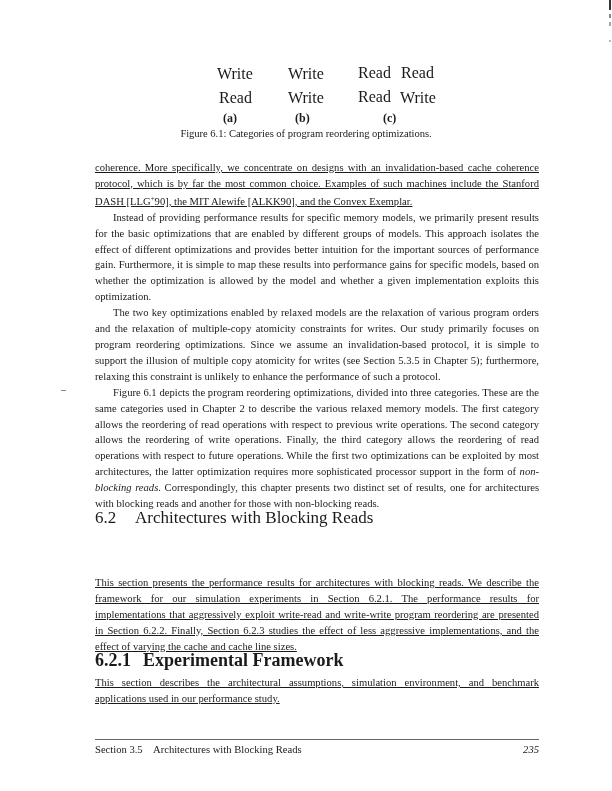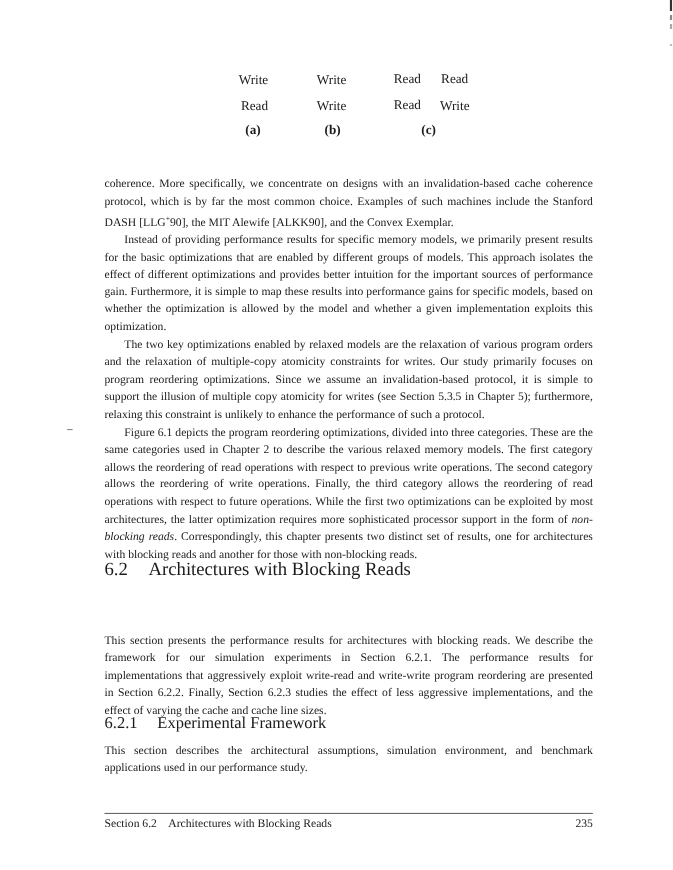--- a/index.html
+++ b/index.html
@@ -9,54 +9,54 @@
     color: #1a1a1a;
   }
   .scan-mark {
     position: absolute; left: 609px; top: 0; width: 2px; height: 46px;
     background: linear-gradient(#333 0 10px, transparent 10px 14px, #888 14px 18px, transparent 18px 22px, #aaa 22px 26px, transparent 26px 40px, #bbb 40px 42px, transparent 42px);
   }
   .margin-mark {
     position: absolute; left: 61px; top: 390px; width: 5px; height: 1px; background: #888;
   }
   .figure { position: absolute; left: 0; top: 0; width: 612px; height: 160px; }
-  .op { position: absolute; font-size: 12px; }
+  .op { position: absolute; font-size: 16px; }
   .sub { position: absolute; font-size: 12px; font-weight: bold; }
   .caption {
     position: absolute; left: 0; width: 612px; top: 128px; text-align: center;
     font-size: 10.6px; letter-spacing: -0.05px;
   }
   .body-text {
     position: absolute; left: 95px; width: 444px;
     font-size: 10.6px; line-height: 15.9px; text-align: justify;
     text-align-last: left;
   }
   .body-text p { margin: 0; }
   .body-text p.indent { text-indent: 18px; }
-  .body-text p.noindent { text-indent: 0; }
+  .body-text p.noindent { text-indent: 0; text-decoration: underline; }
   .sup { font-size: 7px; vertical-align: 4px; }
   .h2 {
     position: absolute; left: 95px; top: 508px;
     font-size: 17px; font-weight: normal;
   }
   .h2 .num { display: inline-block; width: 40px; }
   .h3 {
     position: absolute; left: 95px; top: 650px;
-    font-size: 15px; font-weight: normal;
+    font-size: 18px; font-weight: bold;
   }
   .h3 .num { display: inline-block; width: 48px; }
   .footer-rule {
     position: absolute; left: 95px; top: 739px; width: 444px; height: 1px; background: #666;
   }
   .footer-left {
     position: absolute; left: 95px; top: 744px; font-size: 10.6px;
   }
   .footer-left .sec { display: inline-block; width: 58px; }
   .footer-right {
-    position: absolute; left: 500px; width: 39px; top: 744px; font-size: 10.6px; text-align: right;
+    position: absolute; left: 500px; width: 39px; top: 744px; font-size: 10.6px; text-align: right; font-style: italic;
   }
   em { font-style: italic; }
 </style>
 </head>
 <body>
 
 <div class="scan-mark"></div>
 <div class="margin-mark"></div>
 
 <div class="figure">
@@ -67,20 +67,21 @@
   <span class="op" style="left:288px; top:65px;">Write</span>
   <span class="op" style="left:288px; top:89px;">Write</span>
   <span class="sub" style="left:295px; top:111px;">(b)</span>
 
   <span class="op" style="left:358px; top:64px;">Read</span>
   <span class="op" style="left:358px; top:88px;">Read</span>
   <span class="op" style="left:401px; top:64px;">Read</span>
   <span class="op" style="left:400px; top:89px;">Write</span>
   <span class="sub" style="left:383px; top:111px;">(c)</span>
 
+  <div class="caption">Figure 6.1: Categories of program reordering optimizations.</div>
 </div>
 
 <div class="body-text" style="top:160px;">
   <p class="noindent"><span>coherence. More specifically, we concentrate on designs with an invalidation-based cache coherence protocol, which is by far the most common choice. Examples of such machines include the Stanford DASH [LLG</span><span class="sup">+</span><span>90], the MIT Alewife [ALKK90], and the Convex Exemplar.</span></p>
   <p class="indent">Instead of providing performance results for specific memory models, we primarily present results for the basic optimizations that are enabled by different groups of models. This approach isolates the effect of different optimizations and provides better intuition for the important sources of performance gain. Furthermore, it is simple to map these results into performance gains for specific models, based on whether the optimization is allowed by the model and whether a given implementation exploits this optimization.</p>
   <p class="indent">The two key optimizations enabled by relaxed models are the relaxation of various program orders and the relaxation of multiple-copy atomicity constraints for writes. Our study primarily focuses on program reordering optimizations. Since we assume an invalidation-based protocol, it is simple to support the illusion of multiple copy atomicity for writes (see Section 5.3.5 in Chapter 5); furthermore, relaxing this constraint is unlikely to enhance the performance of such a protocol.</p>
   <p class="indent"><span>Figure 6.1 depicts the program reordering optimizations, divided into three categories. These are the same categories used in Chapter 2 to describe the various relaxed memory models. The first category allows the reordering of read operations with respect to previous write operations. The second category allows the reordering of write operations. Finally, the third category allows the reordering of read operations with respect to future operations. While the first two optimizations can be exploited by most architectures, the latter optimization requires more sophisticated processor support in the form of </span><em>non-blocking reads</em><span>. Correspondingly, this chapter presents two distinct set of results, one for architectures with blocking reads and another for those with non-blocking reads.</span></p>
 </div>
 
 <div class="h2">
@@ -94,15 +95,15 @@
 <div class="h3">
   <span class="num">6.2.1</span><span>Experimental Framework</span>
 </div>
 
 <div class="body-text" style="top:675px;">
   <p class="noindent">This section describes the architectural assumptions, simulation environment, and benchmark applications used in our performance study.</p>
 </div>
 
 <div class="footer-rule"></div>
 <div class="footer-left">
-  <span class="sec">Section 6.2</span><span>Architectures with Blocking Reads</span>
+  <span class="sec">Section 3.5</span><span>Architectures with Blocking Reads</span>
 </div>
 <div class="footer-right">235</div>
 
 </body></html>

